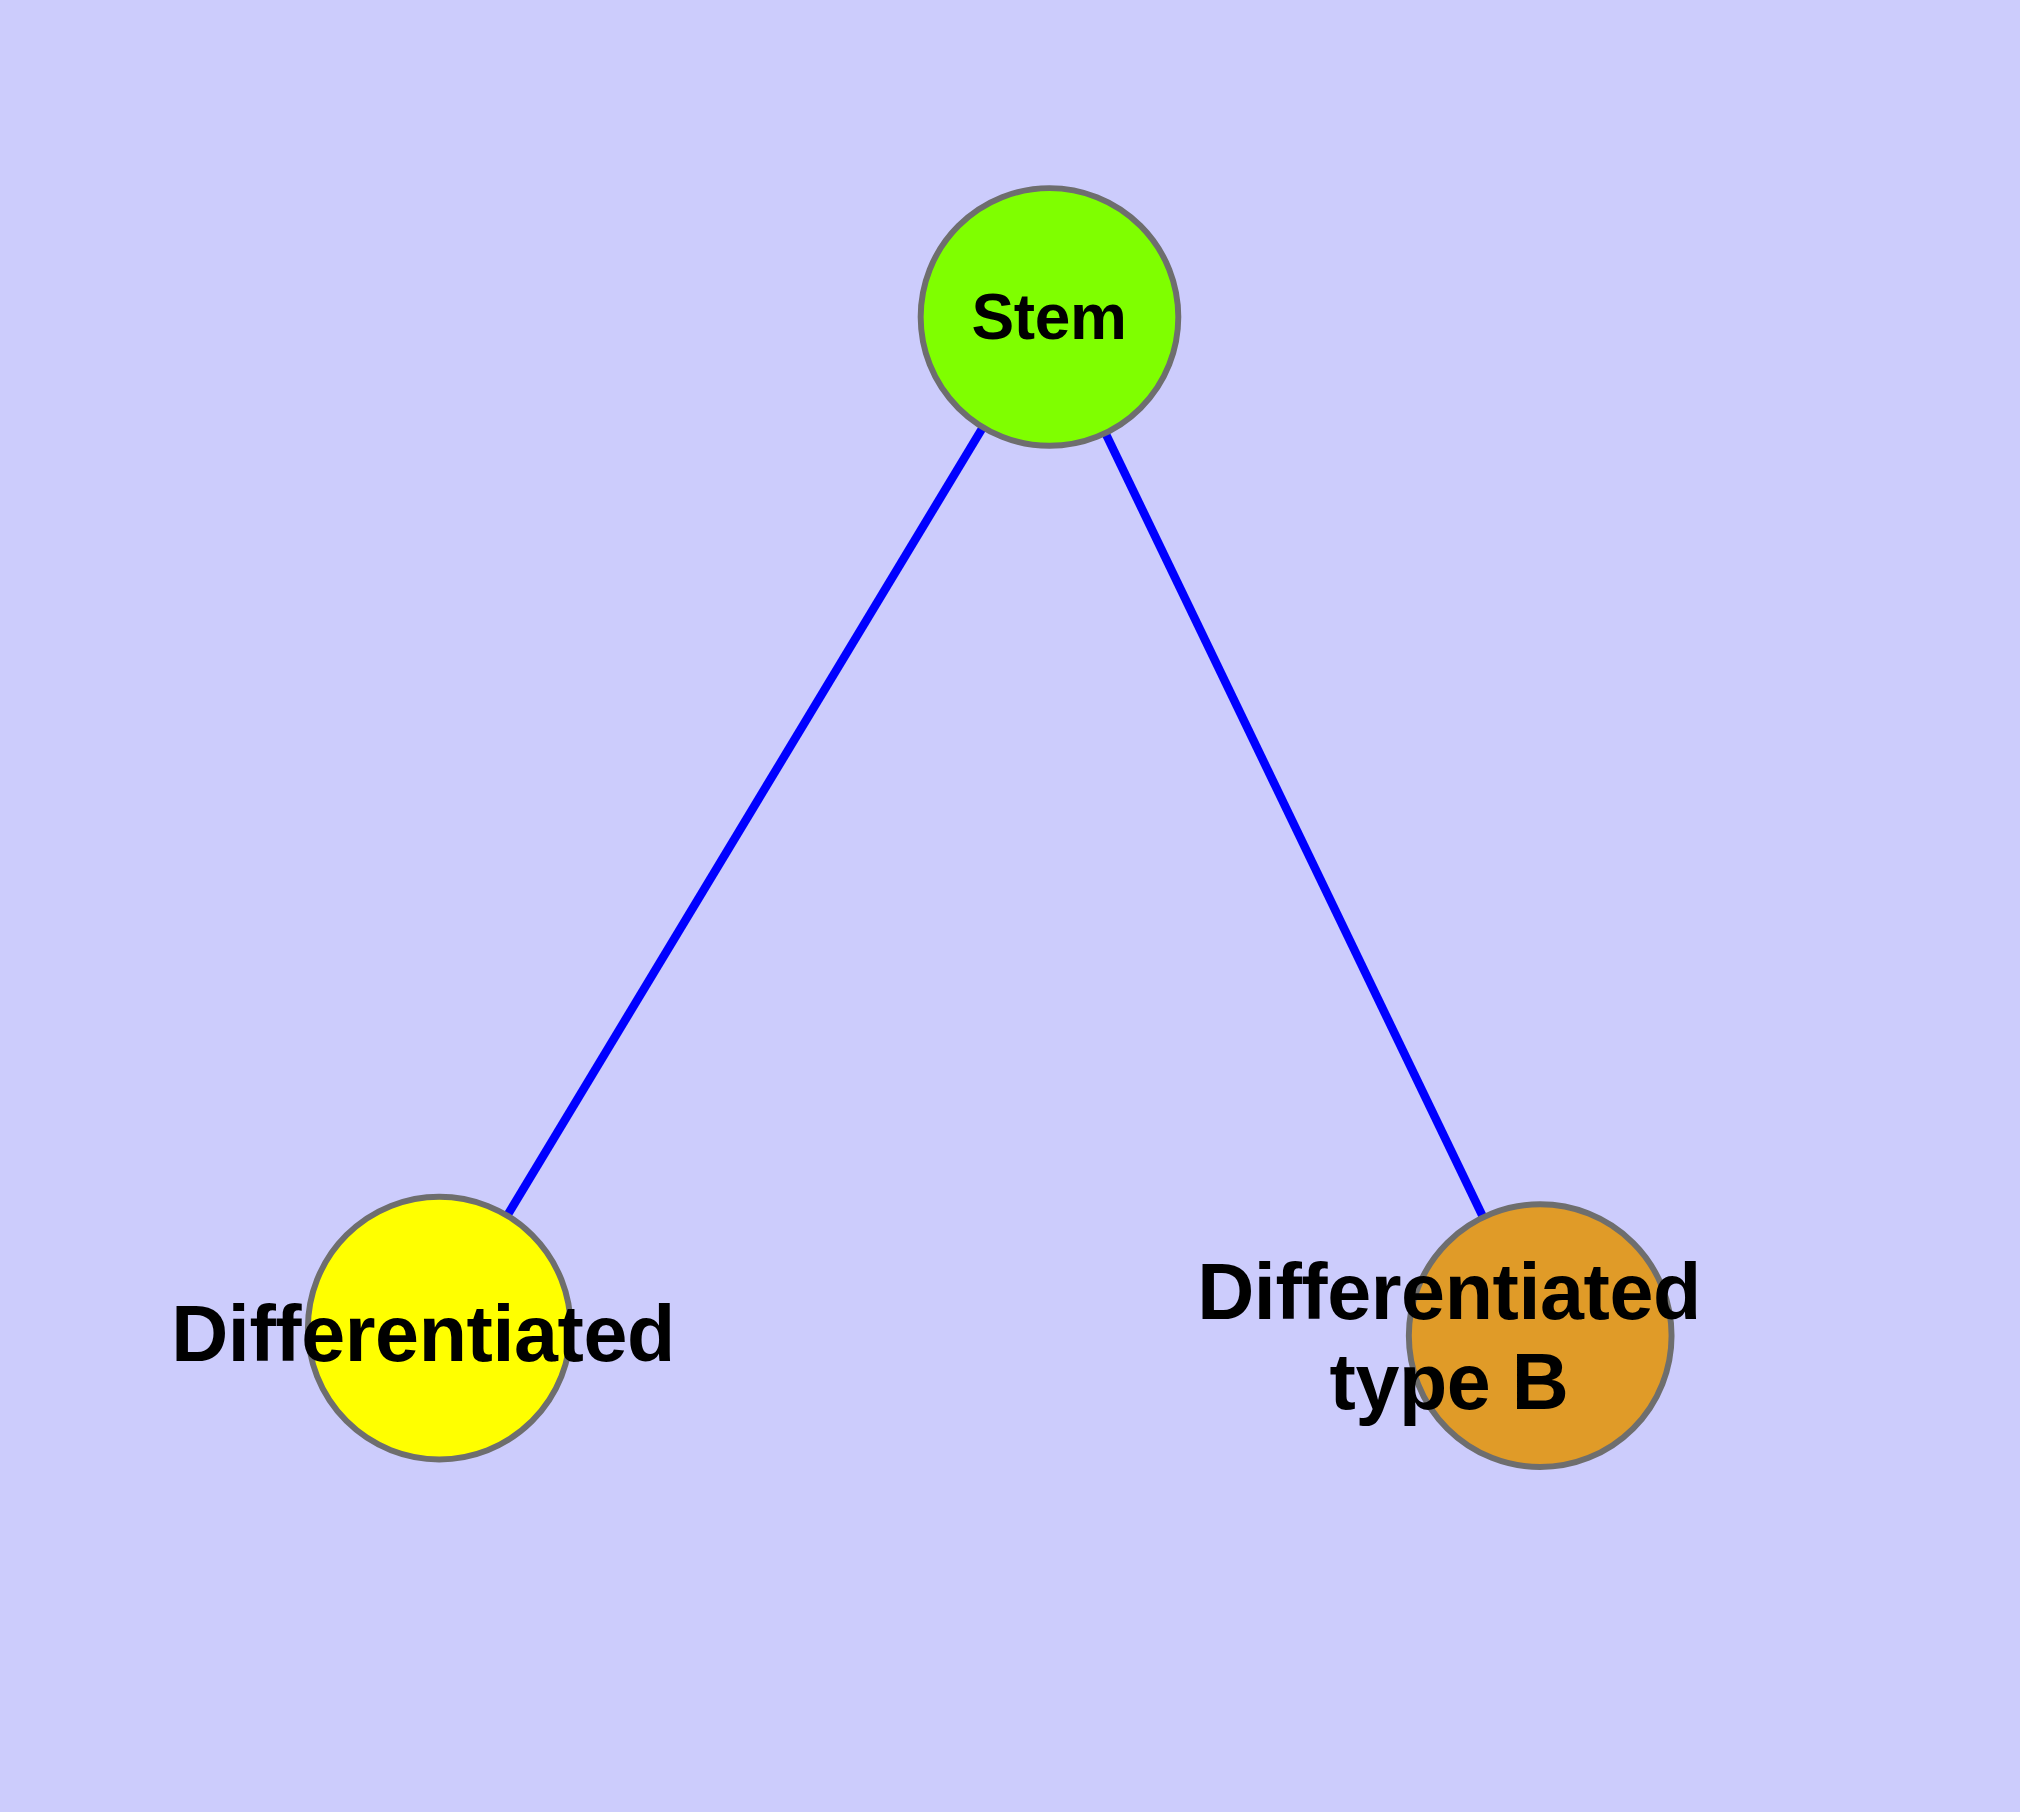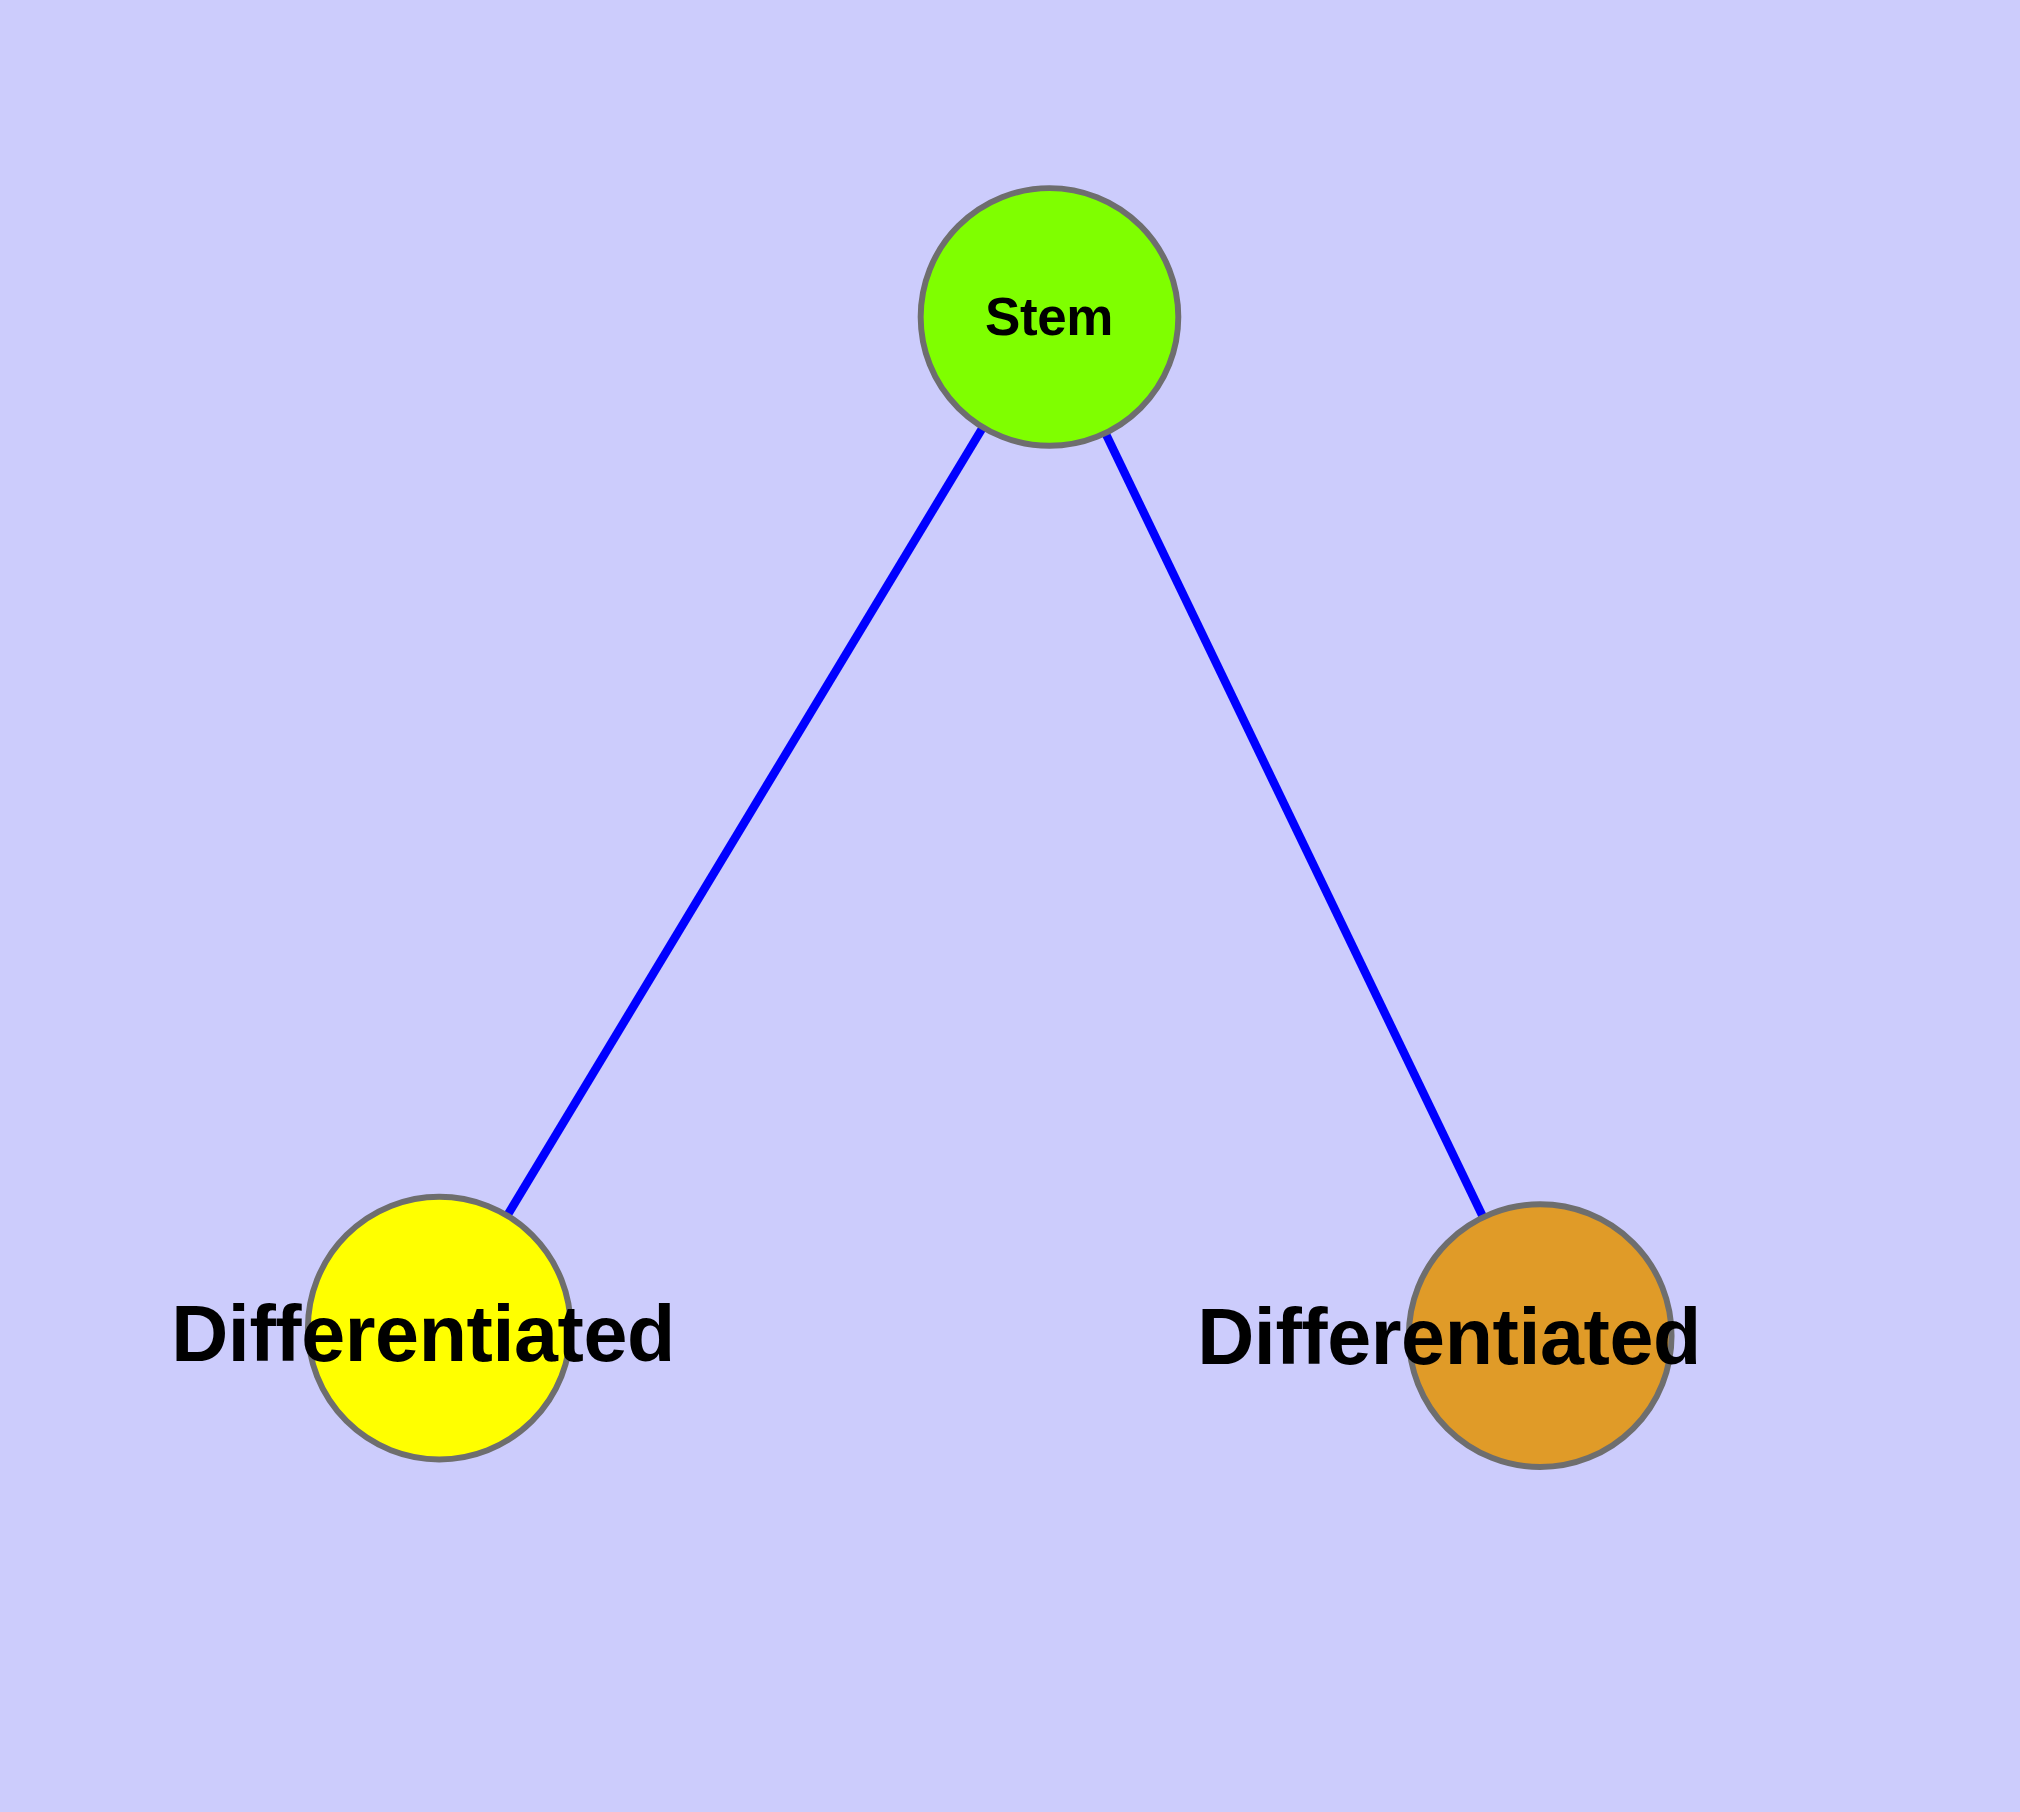--- a/index.html
+++ b/index.html
@@ -50,18 +50,18 @@
         <line x1="1238" y1="374" x2="1817" y2="1576" stroke="#0000ff" stroke-width="10" stroke-linecap="butt"></line>
       </g>
     <g id="nodes-layer">
         <circle cx="1238" cy="374" r="152" fill="#7fff00" stroke="#6e6e6e" stroke-width="7"></circle>
         <circle cx="518" cy="1567" r="155" fill="#ffff00" stroke="#6e6e6e" stroke-width="7"></circle>
         <circle cx="1817" cy="1576" r="155" fill="#e09b28" stroke="#6e6e6e" stroke-width="7"></circle>
       </g>
   </svg>
 
   <div id="labels-layer">
-      <div class="node-label" style="left: 1049px; top: 317px; font-size: 53px; line-height: 90px; color: rgb(0, 0, 0);"><div>Stem</div></div>
+      <div class="node-label" style="left: 1049px; top: 317px; font-size: 64px; line-height: 90px; color: rgb(0, 0, 0);"><div>Stem</div></div>
       <div class="node-label" style="left: 423px; top: 1334px; font-size: 79px; line-height: 90px; color: rgb(0, 0, 0);"><div>Differentiated</div></div>
-      <div class="node-label" style="left: 1449px; top: 1337px; font-size: 79px; line-height: 90px; color: rgb(0, 0, 0);"><div>Differentiated</div></div>
+      <div class="node-label" style="left: 1449px; top: 1337px; font-size: 79px; line-height: 90px; color: rgb(0, 0, 0);"><div>Differentiated</div><div>type B</div></div>
     </div>
 </div>
 
 
 </body></html>

